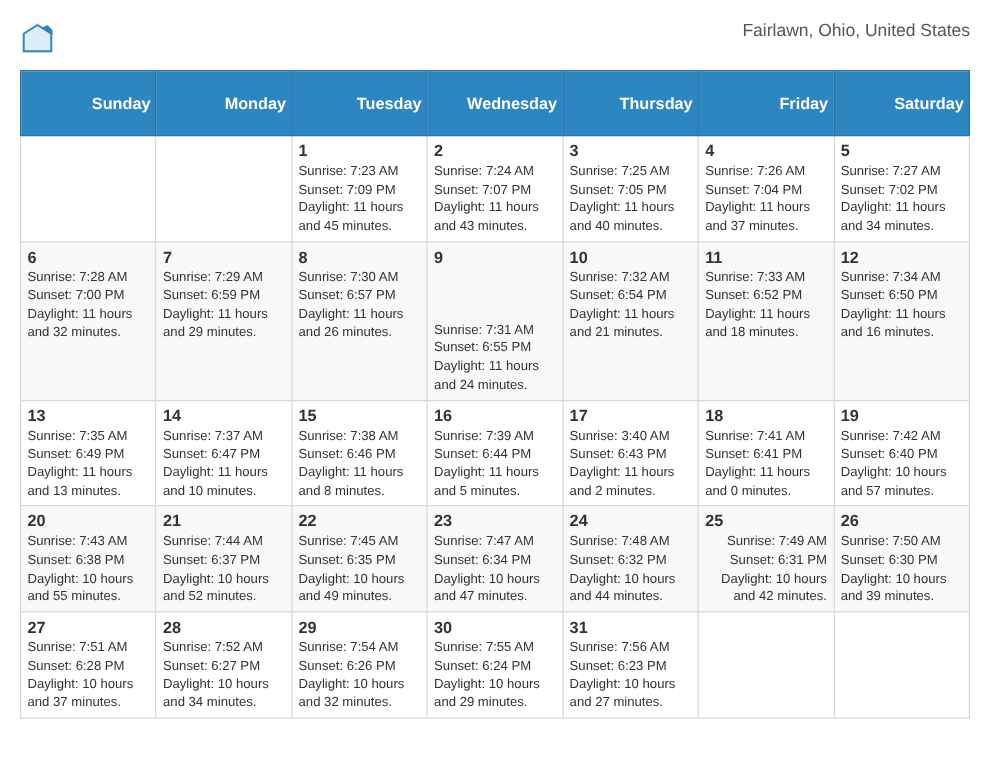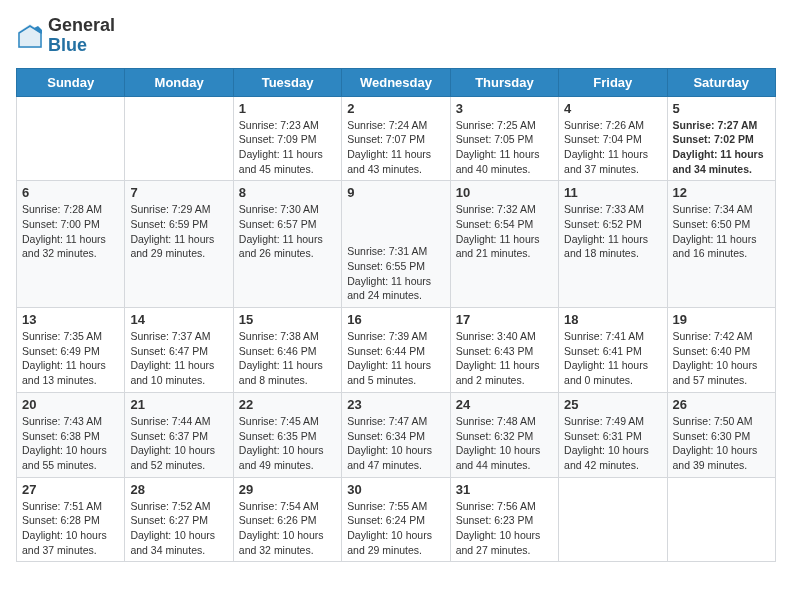--- a/index.html
+++ b/index.html
@@ -53,22 +53,22 @@
       color: #555;
     }
     table {
       width: 100%;
       border-collapse: collapse;
       font-size: 11px;
     }
     thead tr th {
       background: #2e86c1;
       color: #fff;
-      padding: 6px 4px;
-      text-align: center;
+      padding: 18px 4px;
+      text-align: right;
       font-size: 13px;
       font-weight: 600;
       border: 1px solid #2574a9;
       margin-left: 44px;
     }
     tbody tr td {
       border: 1px solid #d5d8dc;
       vertical-align: top;
       padding: 4px 5px;
       width: calc(100% / 7);
@@ -100,26 +100,23 @@
 </head>
 <body>
 
 <div class="header">
   <div class="logo">
     <svg class="logo-icon" viewBox="0 0 28 28">
       <polygon points="14,2 26,10 26,26 2,26 2,10" fill="#2e86c1" opacity="0.15"></polygon>
       <polygon points="14,4 25,11 25,25 3,25 3,11" fill="none" stroke="#2e86c1" stroke-width="1.5"></polygon>
       <polygon points="18,6 26,12 26,8 22,4" fill="#2e86c1"></polygon>
     </svg>
-    <div class="logo-text">
-      <span class="logo-general">General</span>
-      <span class="logo-blue">Blue</span>
-    </div>
   </div>
   <div class="title-block">
+    <div class="location">Fairlawn, Ohio, United States</div>
   </div>
 </div>
 
 <table>
   <thead>
     <tr>
     <th>Sunday</th>
         <th>Monday</th>
         <th>Tuesday</th>
         <th>Wednesday</th>
@@ -151,21 +148,21 @@
 Daylight: 11 hours and 40 minutes.</div>
         </td>
         <td>
           <span class="day-num">4</span>
           <div class="cell-text" style="white-space: pre-line;">Sunrise: 7:26 AM
 Sunset: 7:04 PM
 Daylight: 11 hours and 37 minutes.</div>
         </td>
         <td>
           <span class="day-num">5</span>
-          <div class="cell-text" style="white-space: pre-line; font-weight: bold;">Sunrise: 7:27 AM
+          <div class="cell-text" style="white-space: pre-line;">Sunrise: 7:27 AM
 Sunset: 7:02 PM
 Daylight: 11 hours and 34 minutes.</div>
         </td>
       </tr>
       <tr>
         <td>
           <span class="day-num">6</span>
           <div class="cell-text" style="white-space: pre-line;">Sunrise: 7:28 AM
 Sunset: 7:00 PM
 Daylight: 11 hours and 32 minutes.</div>
@@ -277,21 +274,21 @@
 Daylight: 10 hours and 47 minutes.</div>
         </td>
         <td>
           <span class="day-num">24</span>
           <div class="cell-text" style="white-space: pre-line;">Sunrise: 7:48 AM
 Sunset: 6:32 PM
 Daylight: 10 hours and 44 minutes.</div>
         </td>
         <td>
           <span class="day-num">25</span>
-          <div class="cell-text" style="white-space: pre-line;">Sunrise: 7:49 AM
+          <div class="cell-text" style="white-space: pre-line; text-align: right;">Sunrise: 7:49 AM
 Sunset: 6:31 PM
 Daylight: 10 hours and 42 minutes.</div>
         </td>
         <td>
           <span class="day-num">26</span>
           <div class="cell-text" style="white-space: pre-line;">Sunrise: 7:50 AM
 Sunset: 6:30 PM
 Daylight: 10 hours and 39 minutes.</div>
         </td>
       </tr>

